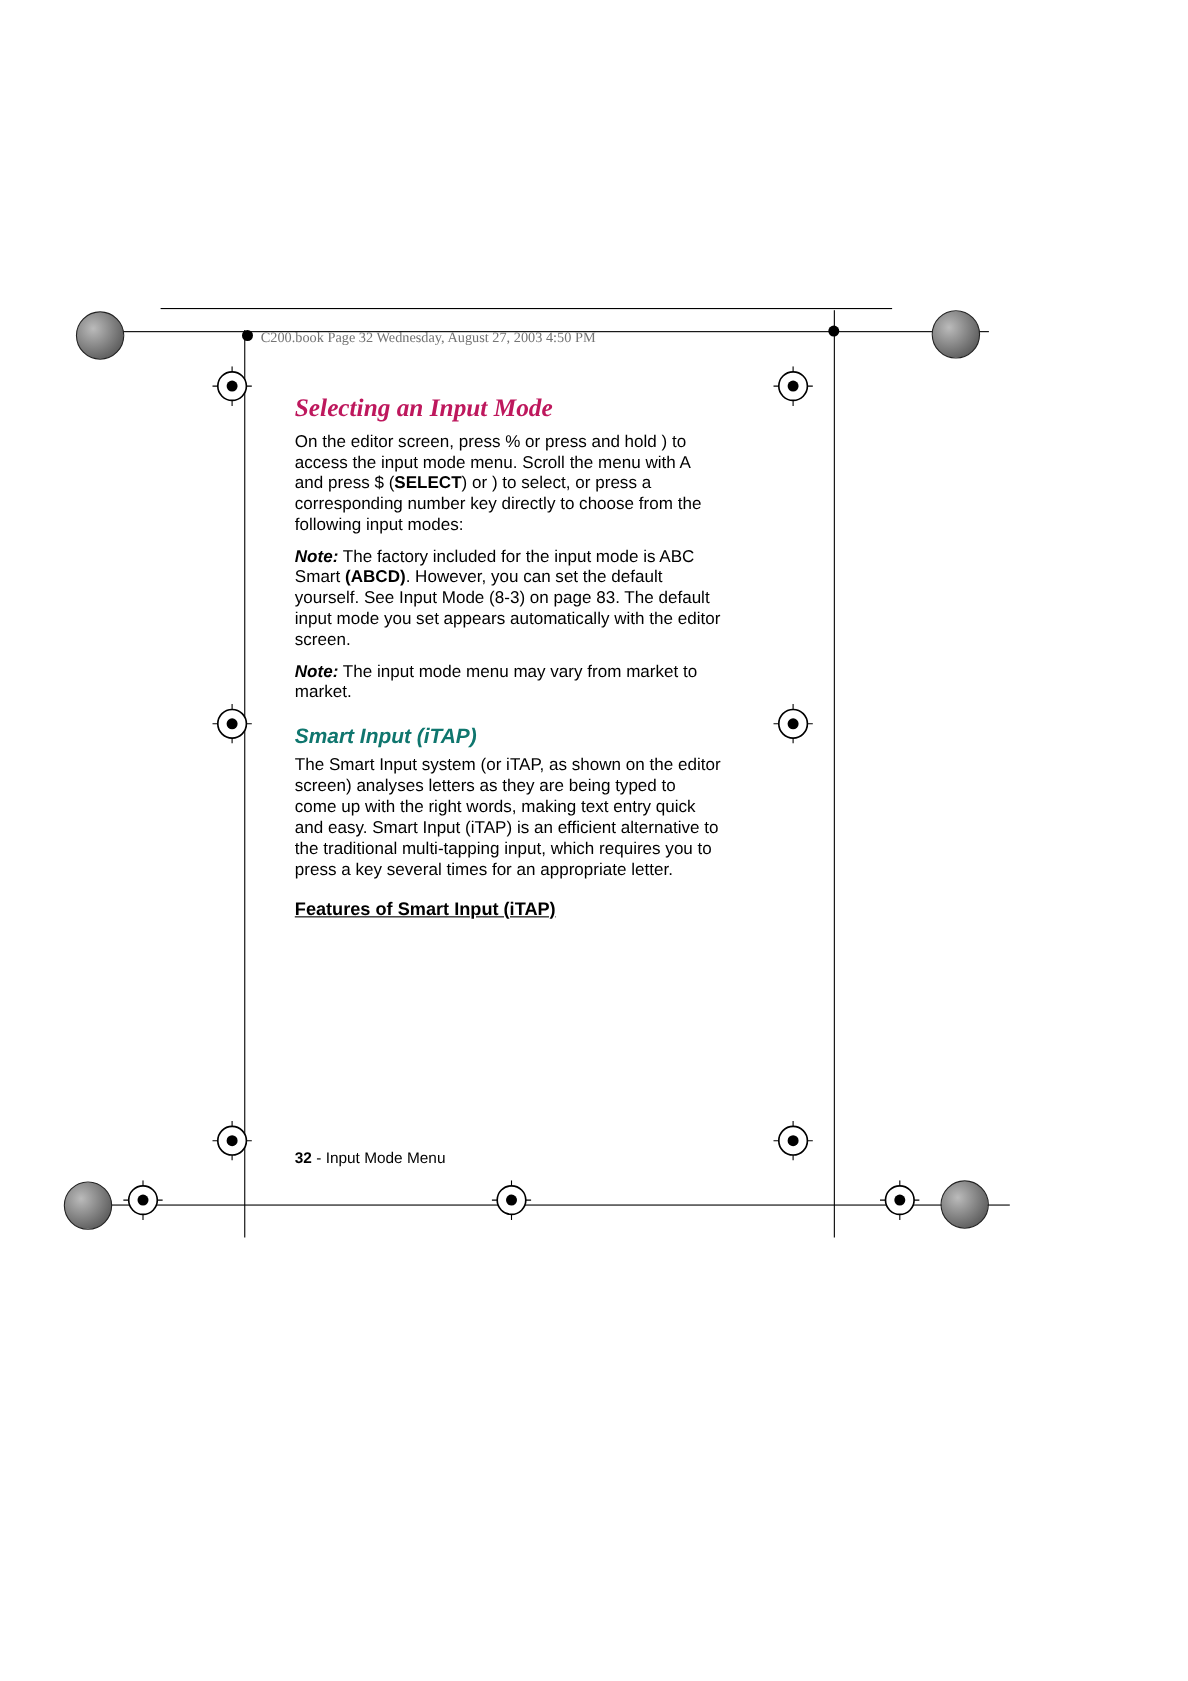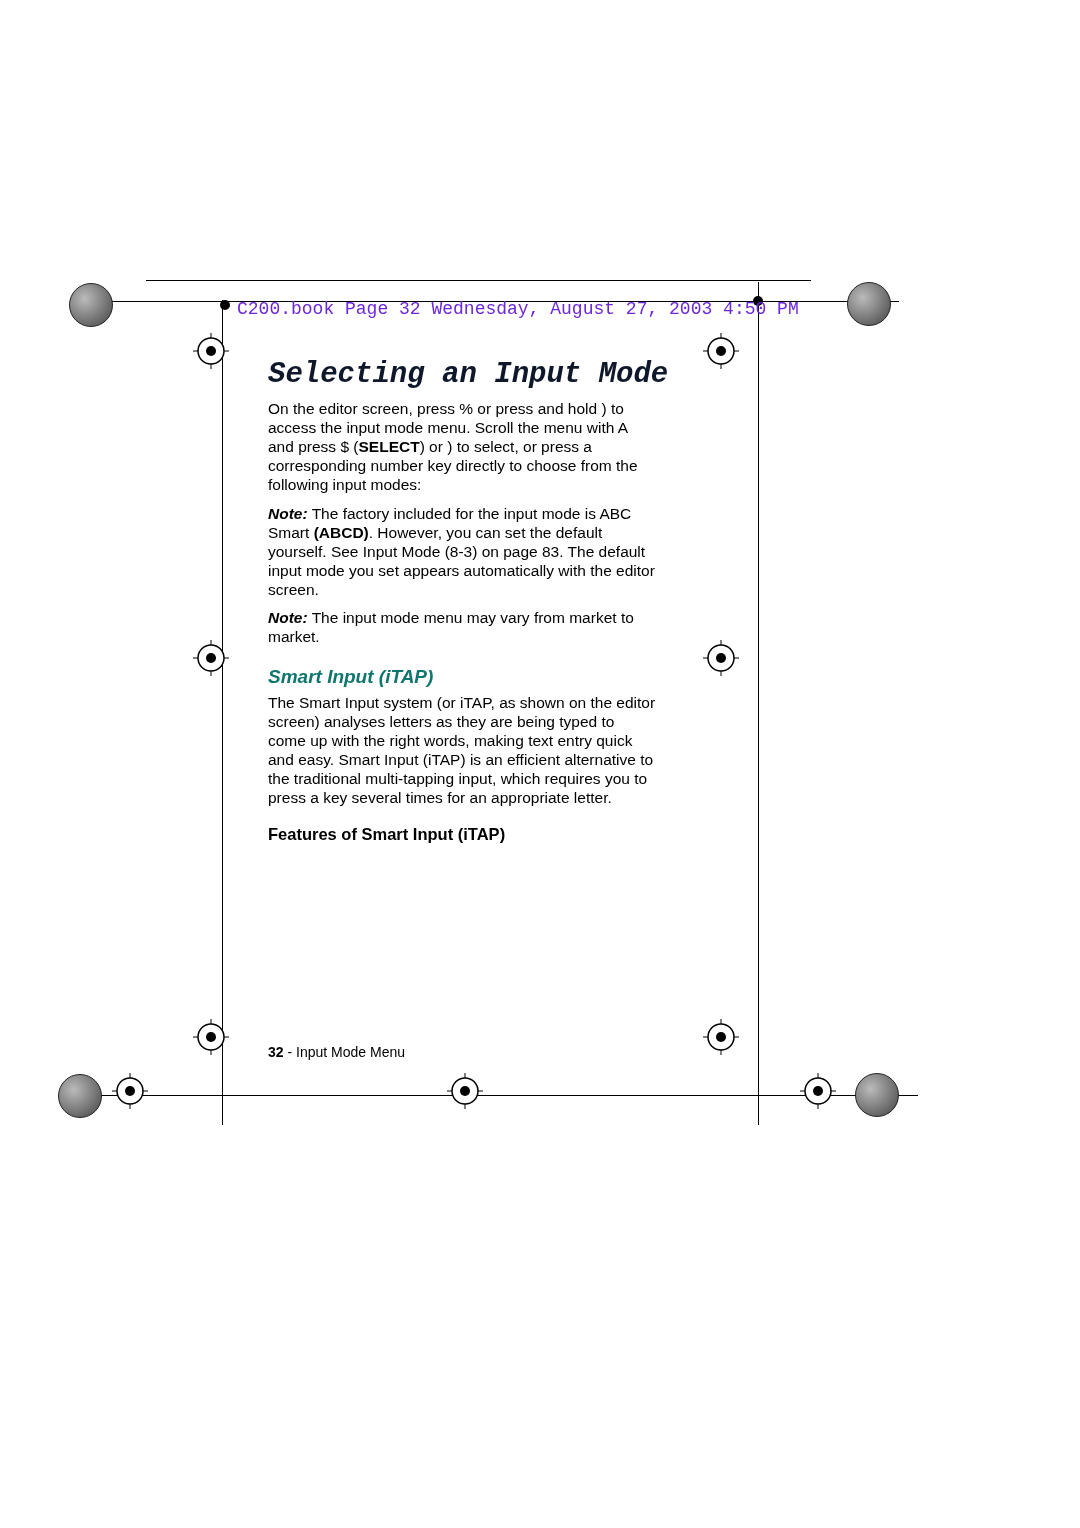--- a/index.html
+++ b/index.html
@@ -37,62 +37,63 @@
     left: 146px;
     top: 280px;
     width: 665px;
     height: 0;
     border-top: 1px solid #000;
   }
   .header-text {
     position: absolute;
     left: 237px;
     top: 299px;
-    font-family: Liberation Mono, monospace;
-    font-size: 18px;
-    color: #6d28d9;
+    font-family: Liberation Serif, serif;
+    font-size: 13px;
+    color: #737373;
   }
   .header-dot {
     position: absolute;
     width: 10px;
     height: 10px;
     border-radius: 50%;
     background: #000;
   }
   .content {
     position: absolute;
     left: 268px;
     top: 357px;
     width: 404px;
     font-size: 15.5px;
     line-height: 1.22;
     color: #000;
   }
   h1.section {
-    font-family: Liberation Mono, monospace;
+    font-family: Liberation Serif, serif;
     font-style: italic;
     font-weight: bold;
-    font-size: 29px;
+    font-size: 23px;
     margin: 0 0 8px 0;
-    color: #0f172a;
+    color: #be185d;
   }
   h2.subsection {
     font-family: Arial, Helvetica, sans-serif;
     font-style: italic;
     font-weight: bold;
     font-size: 19px;
     margin: 18px 0 6px 0;
     color: #0f766e;
   }
   h3.subsubsection {
     font-family: Arial, Helvetica, sans-serif;
     font-weight: bold;
     font-size: 16.5px;
     margin: 16px 0 8px 0;
     color: #000;
+    text-decoration: underline;
   }
   p { margin: 0 16px 10px 0; }
   .note-label { font-style: italic; font-weight: bold; }
   .sans { font-family: Arial, Helvetica, sans-serif; }
   .bold { font-weight: bold; }
   ul.feat {
     margin: 6px 0 0 0;
     padding-left: 26px;
   }
   ul.feat li {

